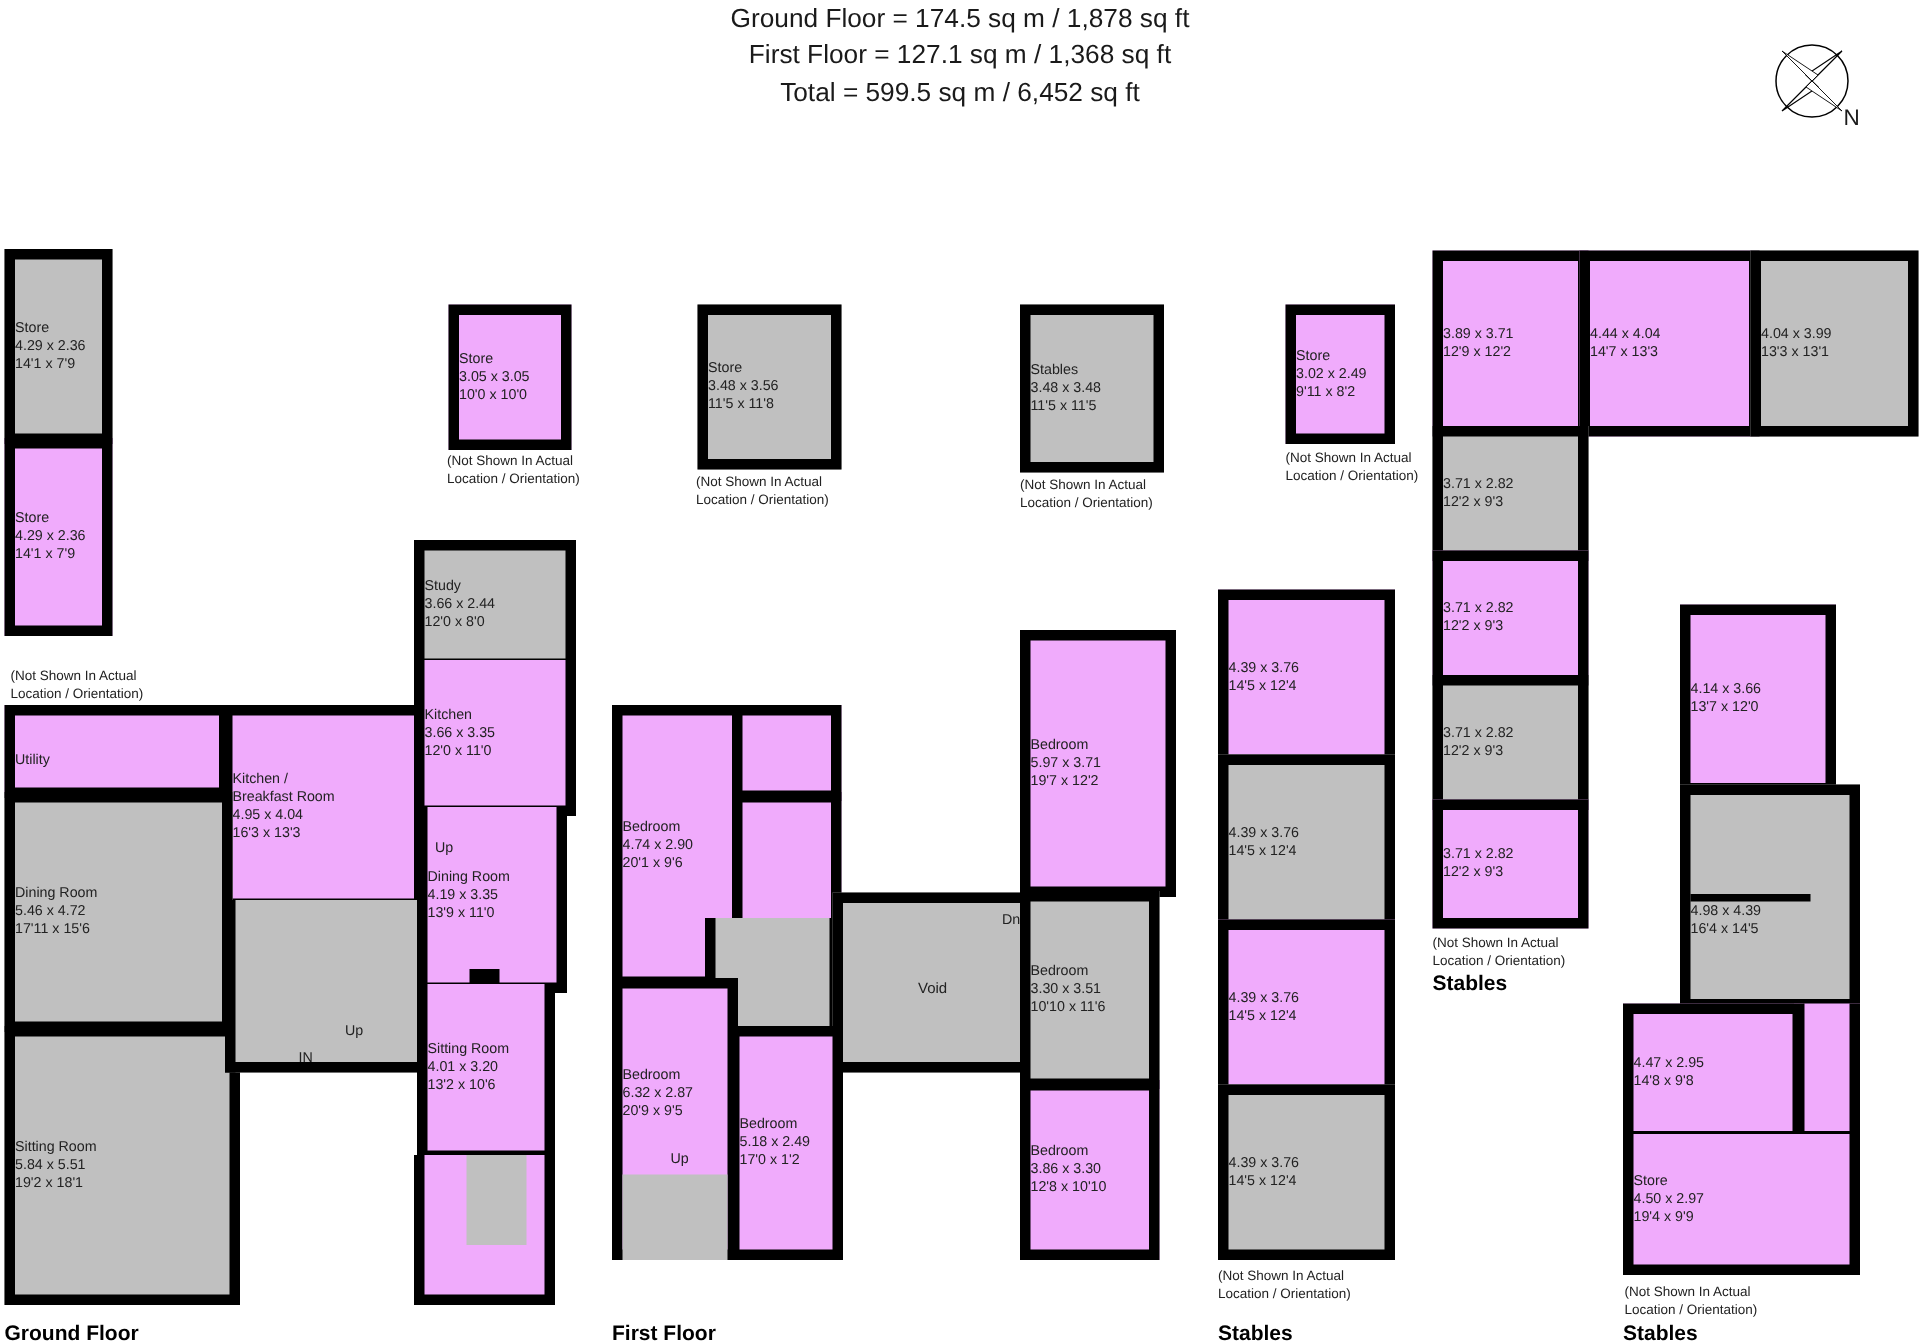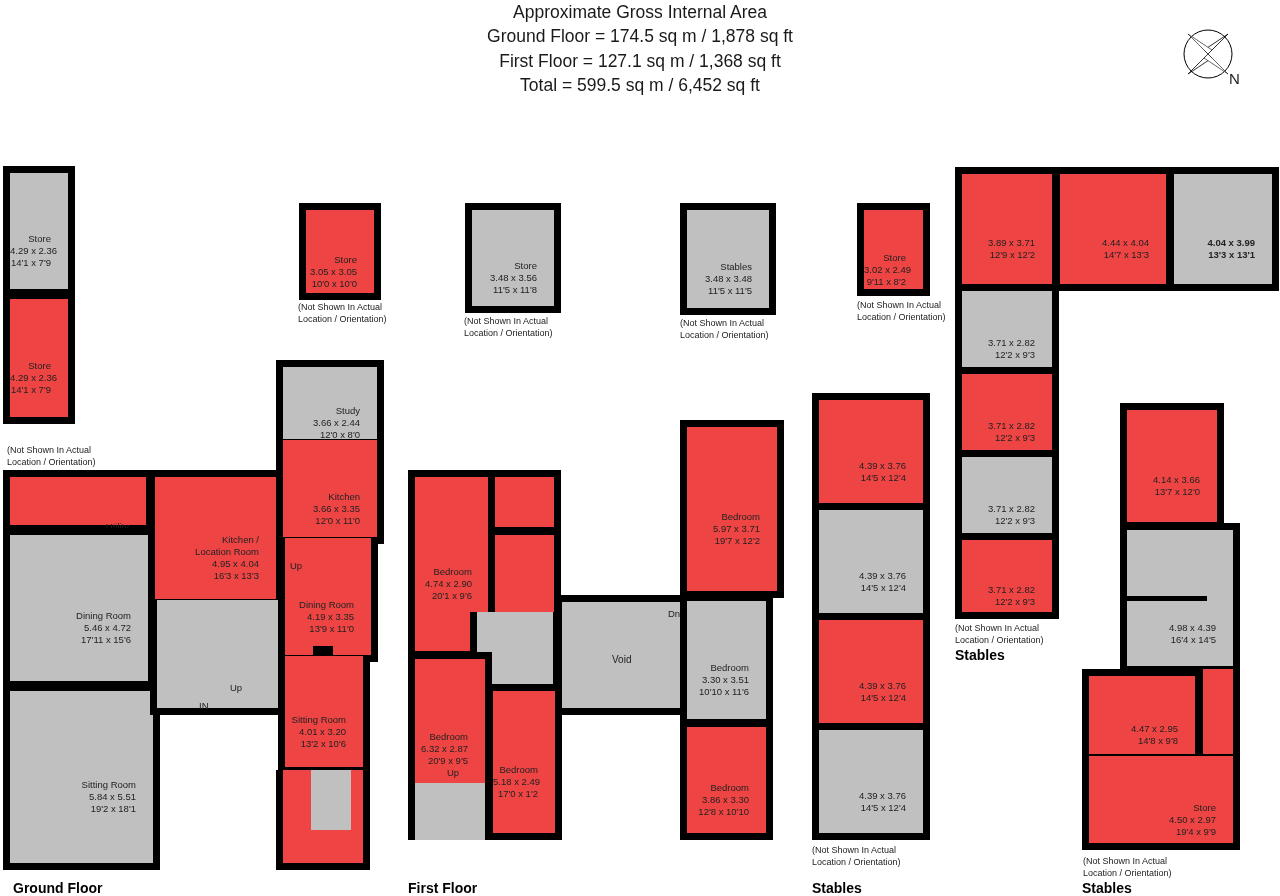--- a/index.html
+++ b/index.html
@@ -1,37 +1,36 @@
 <!DOCTYPE html>
 <html><head>
 <meta charset="utf-8">
 <style>
   * { box-sizing: border-box; margin: 0; padding: 0; }
   html, body { width: 1280px; height: 896px; background: #ffffff; overflow: hidden; }
   body { position: relative; font-family: "Liberation Sans", sans-serif; color: #1a1a1a; }
   .header { position: absolute; left: 440px; top: 0; width: 400px; text-align: center; font-size: 17.5px; line-height: 24.3px; color: #1a1a1a; }
   .header div { white-space: nowrap; }
   .compass { position: absolute; left: 1178px; top: 24px; width: 70px; height: 70px; }
-  .room { position: absolute; border: 7px solid #000; background: #ef4444; }
+  .room { position: absolute; border: 7px solid #000; background: #f0abfc; }
   .room.grey { background: #c0c0c0; }
   .room.nb-top { border-top-width: 0; }
-  .rlabel { position: absolute; left: 0; right: 17px; top: 50%; transform: translateY(-50%); text-align: right; font-size: 9.5px; line-height: 12px; color: #222; margin-top: 20px; }
+  .rlabel { position: absolute; left: 0; right: 0; top: 50%; transform: translateY(-50%); text-align: left; font-size: 9.5px; line-height: 12px; color: #222; }
   .rlabel div { white-space: nowrap; }
   .note { position: absolute; font-size: 9px; line-height: 11.5px; color: #222; white-space: nowrap; }
   .floor-title { position: absolute; font-size: 14px; font-weight: bold; color: #000; white-space: nowrap; }
   .fill { position: absolute; background: #c0c0c0; }
   .wall { position: absolute; background: #000; }
   .void-label { position: absolute; font-size: 10px; color: #222; }
   .small { position: absolute; font-size: 9.5px; color: #222; }
 </style>
 </head>
 <body>
 
 <div class="header">
-  <div>Approximate Gross Internal Area</div>
   <div>Ground Floor = 174.5 sq m / 1,878 sq ft</div>
   <div>First Floor = 127.1 sq m / 1,368 sq ft</div>
   <div>Total = 599.5 sq m / 6,452 sq ft</div>
 </div>
 
 <div class="compass">
   <svg width="70" height="70" viewBox="0 0 70 70">
     <circle cx="30" cy="30" r="24" fill="none" stroke="#000" stroke-width="1"></circle>
     <polygon points="30,30 50,10 34,26" fill="#000"></polygon>
     <polygon points="30,30 10,50 26,34" fill="#000"></polygon>
@@ -111,21 +110,21 @@
     <div>(Not Shown In Actual</div>
     <div>Location / Orientation)</div>
   </div>
 
 <div class="room" style="left:3px;top:470px;width:150px;height:62px;">
   <div class="rlabel" style="top:30px;">Utility</div>
 </div>
 <div class="room" style="left:148px;top:470px;width:135px;height:136px;">
   <div class="rlabel">
       <div>Kitchen /</div>
-      <div>Location Room</div>
+      <div>Breakfast Room</div>
       <div>4.95 x 4.04</div>
       <div>16'3 x 13'3</div>
     </div>
 </div>
 <div class="room grey" style="left:3px;top:528px;width:152px;height:160px;">
   <div class="rlabel">
       <div>Dining Room</div>
       <div>5.46 x 4.72</div>
       <div>17'11 x 15'6</div>
     </div>
@@ -167,21 +166,21 @@
 <div class="room nb-top" style="left:278px;top:656px;width:92px;height:118px;">
   <div class="rlabel">
       <div>Sitting Room</div>
       <div>4.01 x 3.20</div>
       <div>13'2 x 10'6</div>
     </div>
 </div>
 <div class="room nb-top" style="left:276px;top:770px;width:94px;height:100px;">
   <div class="fill" style="left:28px;top:0;width:40px;height:60px;"></div>
 </div>
-<div class="floor-title" style="left:3px;top:880px;margin-left:10px;">Ground Floor</div>
+<div class="floor-title" style="left:3px;top:880px;">Ground Floor</div>
 
 <div class="room" style="left:408px;top:470px;width:88px;height:188px;">
   <div class="rlabel">
       <div>Bedroom</div>
       <div>4.74 x 2.90</div>
       <div>20'1 x 9'6</div>
     </div>
 </div>
 <div class="room" style="left:488px;top:470px;width:73px;height:64px;"></div>
 <div class="room" style="left:488px;top:528px;width:73px;height:92px;"></div>
@@ -265,21 +264,21 @@
       <div>3.89 x 3.71</div>
       <div>12'9 x 12'2</div>
     </div>
 </div>
 <div class="room" style="left:1053px;top:167px;width:120px;height:124px;">
   <div class="rlabel">
       <div>4.44 x 4.04</div>
       <div>14'7 x 13'3</div>
     </div>
 </div>
-<div class="room grey" style="left:1167px;top:167px;width:112px;height:124px;font-weight:bold;">
+<div class="room grey" style="left:1167px;top:167px;width:112px;height:124px;">
   <div class="rlabel">
       <div>4.04 x 3.99</div>
       <div>13'3 x 13'1</div>
     </div>
 </div>
 <div class="room grey" style="left:955px;top:284px;width:104px;height:90px;">
   <div class="rlabel">
       <div>3.71 x 2.82</div>
       <div>12'2 x 9'3</div>
     </div>

